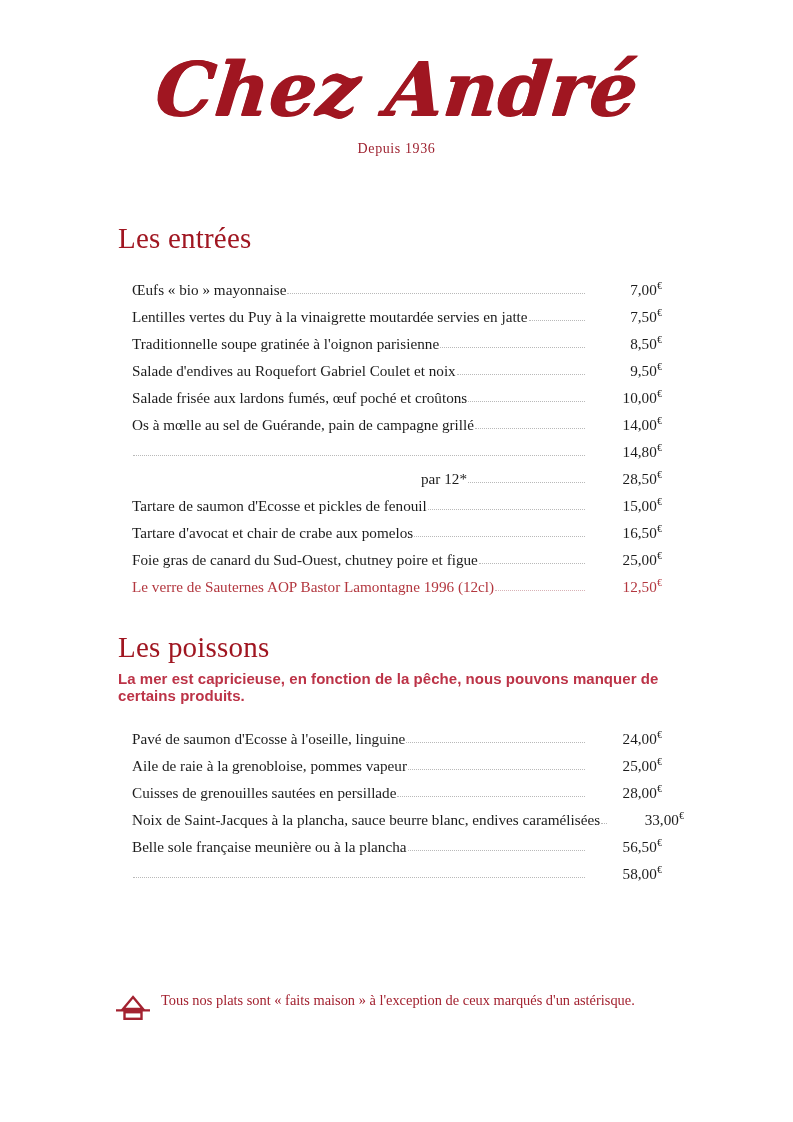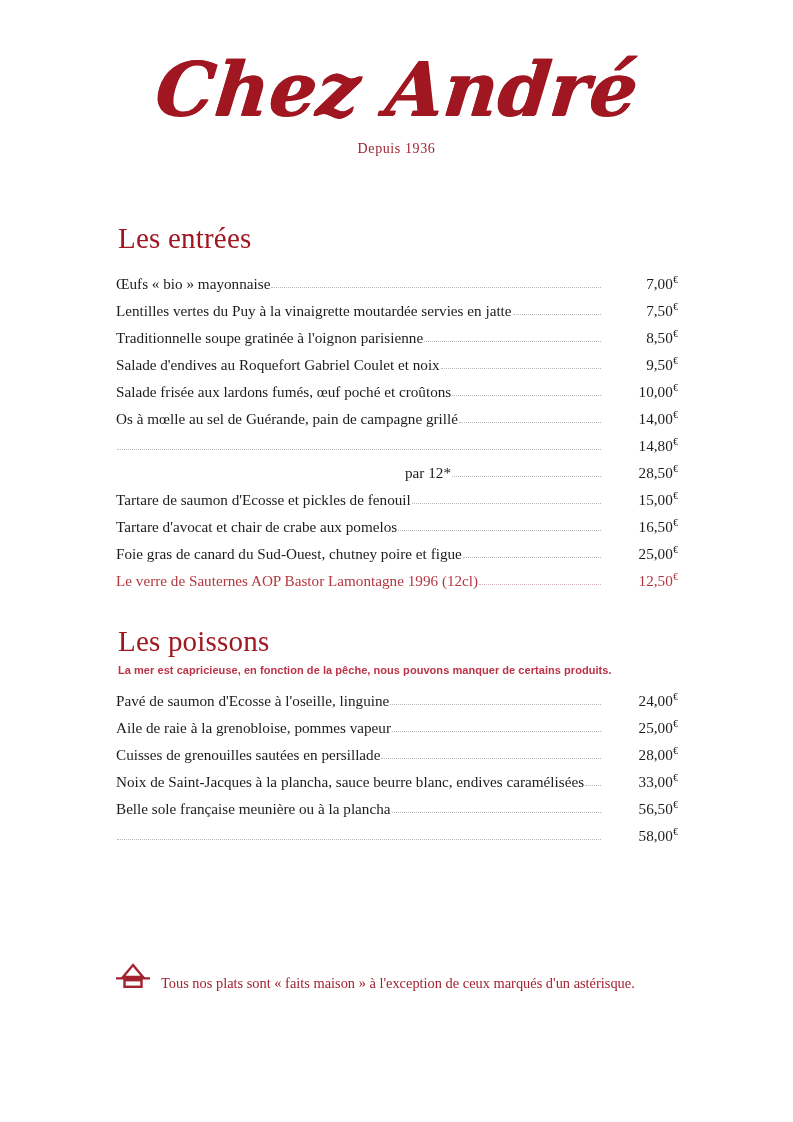--- a/index.html
+++ b/index.html
@@ -59,29 +59,29 @@
   .section-title {
     font-family: "Liberation Serif", "DejaVu Serif", serif;
     font-size: 29px;
     font-weight: 400;
     color: #A01621;
     margin: 0 0 10px 2px;
     letter-spacing: 0.2px;
   }
   .section-note {
     font-family: "Liberation Sans", "DejaVu Sans", sans-serif;
-    font-size: 11px;
+    font-size: 15px;
     font-weight: 700;
     color: #BC3347;
     margin: -4px 0 6px 2px;
     letter-spacing: 0.05px;
   }
 
   
-  .menu-list { margin: 0; padding: 0; list-style: none; }
+  .menu-list { margin: 16px; padding: 0; list-style: none; }
 
   .menu-row {
     display: flex;
     align-items: flex-end;
     font-size: 15.2px;
     line-height: 1;
     height: 27px;
     color: #1c1c1c;
   }
   .menu-row.is-highlight { color: #B3373F; }
@@ -113,23 +113,23 @@
   .cur {
     font-size: 9.5px;
     vertical-align: 6px;
     margin-left: 0.5px;
   }
 
   
   .footer {
     position: absolute;
     left: 114px;
-    top: 960px;
+    top: 992px;
     display: flex;
-    align-items: flex-end;
+    align-items: flex-start;
     gap: 9px;
     color: #A32230;
   }
   .fait-maison-icon {
     width: 38px;
     height: 32px;
     flex: 0 0 auto;
     display: block;
   }
   .footer-text {

